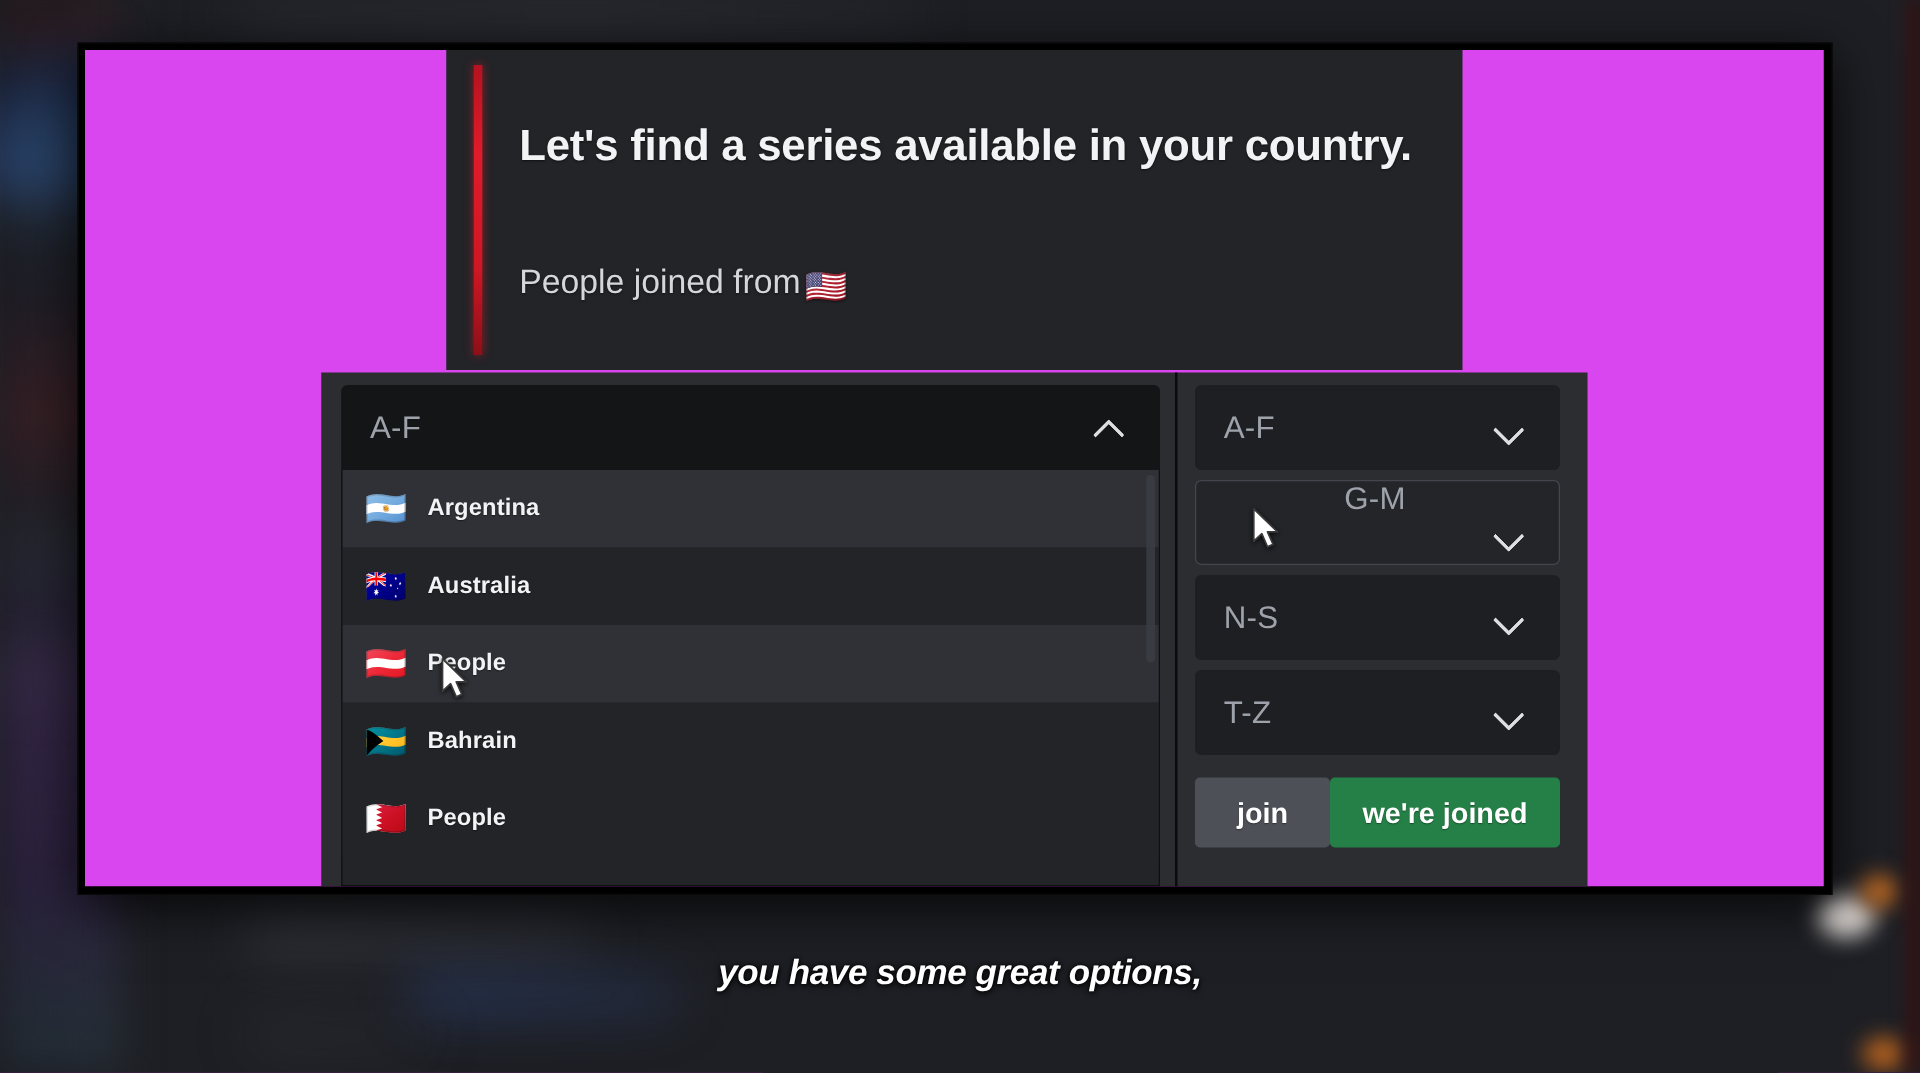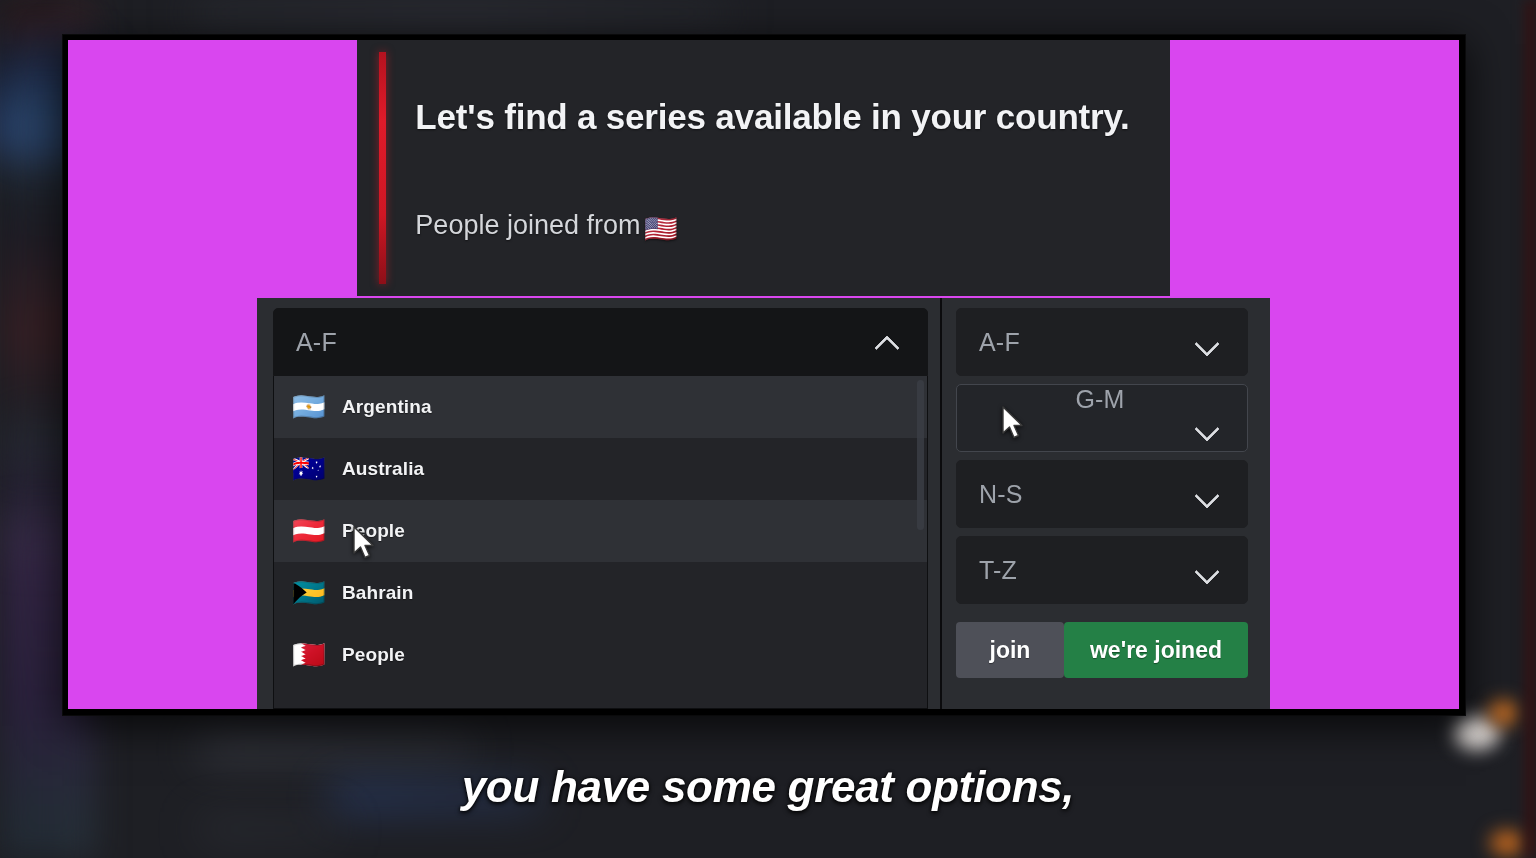--- a/index.html
+++ b/index.html
@@ -300,21 +300,21 @@
     z-index: 50;
   }
   .cursor svg { display: block; filter: drop-shadow(0 1px 2px rgba(0,0,0,.8)); }
 
   
   .caption {
     position: absolute;
     left: 0; right: 0;
     top: 762px;
     text-align: center;
-    font-size: 44px;
+    font-size: 28px;
     font-style: italic;
     font-weight: 700;
     color: #ffffff;
     letter-spacing: -0.3px;
     text-shadow: 0 2px 5px rgba(0,0,0,.95), 0 0 3px rgba(0,0,0,.9);
     z-index: 60;
   }
 </style>
 </head>
 <body>

